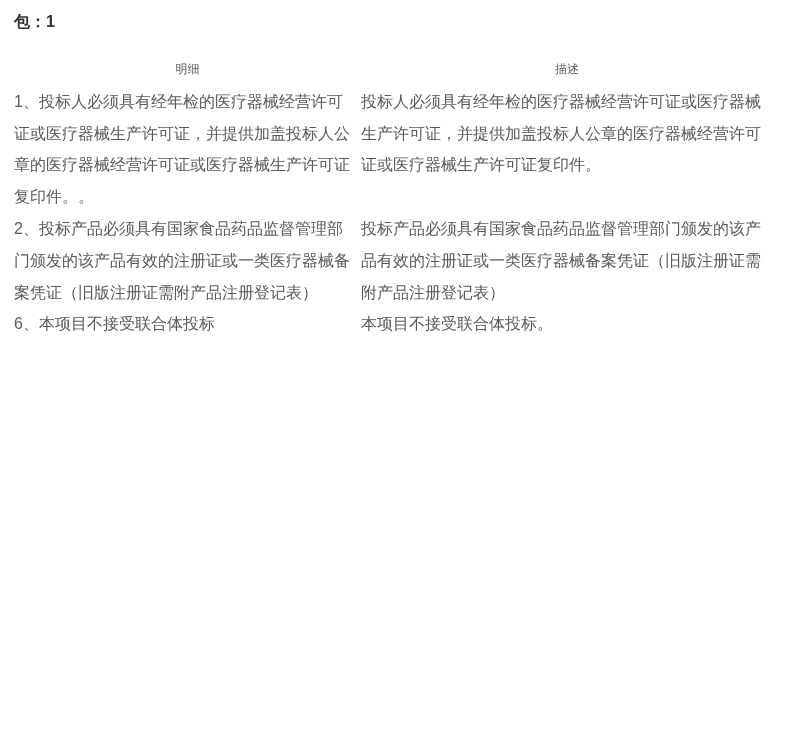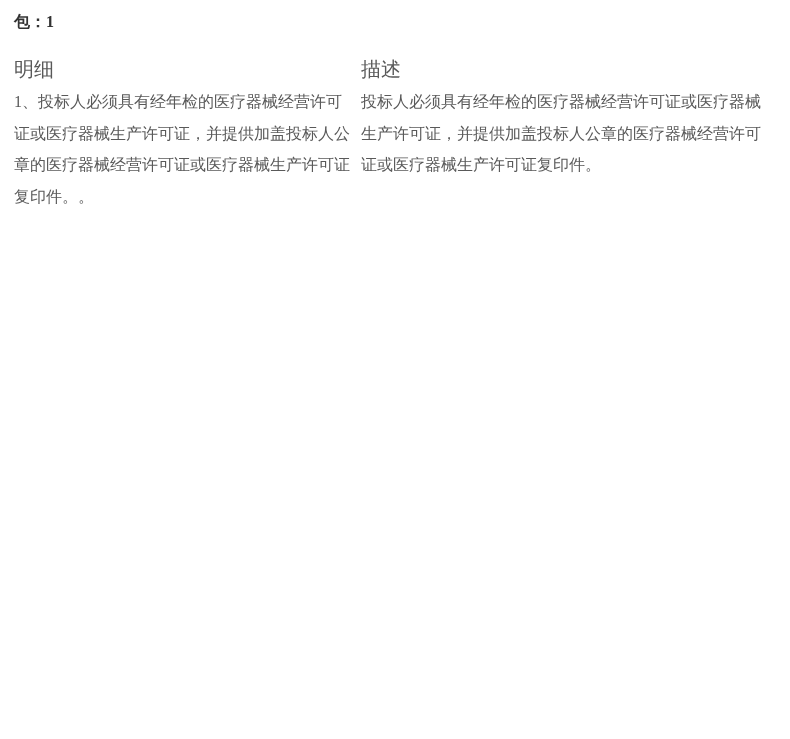--- a/index.html
+++ b/index.html
@@ -16,42 +16,41 @@
   body {
     font-family: "Liberation Sans", sans-serif;
     color: var(--body-color);
   }
   .page {
     width: 790px;
     height: 739px;
     padding: 12px 14px 0 14px;
     overflow: hidden;
     background: var(--bg);
-    font-family: Liberation Serif, serif;
   }
   .pkg-title {
     margin: 0;
     font-size: 16px;
     line-height: 20px;
     font-weight: bold;
     color: var(--title-color);
   }
   table.req-table {
     border-collapse: collapse;
     table-layout: fixed;
     margin-top: 22px;
     width: 759px;
   }
   table.req-table col.col-detail { width: 347px; }
   table.req-table col.col-desc  { width: 412px; }
   table.req-table th {
     font-weight: normal;
-    font-size: 20px;
+    font-size: 12px;
     line-height: 31.8px;
-    text-align: left;
+    text-align: center;
     padding: 0;
     color: var(--body-color);
   }
   table.req-table td {
     vertical-align: top;
     text-align: left;
     font-size: 16px;
     line-height: 31.8px;
     padding: 0;
     color: var(--body-color);
@@ -80,19 +79,35 @@
 
         <tr>
           <td class="detail">
             <span>1、投标人必须具有经年检的医疗器械经营许可证或医疗器械生产许可证，并提供加盖投标人公章的医疗器械经营许可证或医疗器械生产许可证复印件。。</span>
           </td>
           <td class="desc">
             <span>投标人必须具有经年检的医疗器械经营许可证或医疗器械生产许可证，并提供加盖投标人公章的医疗器械经营许可证或医疗器械生产许可证复印件。</span>
           </td>
         </tr>
 
+        <tr>
+          <td class="detail">
+            <span>2、投标产品必须具有国家食品药品监督管理部门颁发的该产品有效的注册证或一类医疗器械备案凭证（旧版注册证需附产品注册登记表）</span>
+          </td>
+          <td class="desc">
+            <span>投标产品必须具有国家食品药品监督管理部门颁发的该产品有效的注册证或一类医疗器械备案凭证（旧版注册证需附产品注册登记表）</span>
+          </td>
+        </tr>
 
 
 
 
+        <tr>
+          <td class="detail">
+            <span>6、本项目不接受联合体投标</span>
+          </td>
+          <td class="desc">
+            <span>本项目不接受联合体投标。</span>
+          </td>
+        </tr>
       </tbody>
   </table>
 </div>
 
 </body></html>

